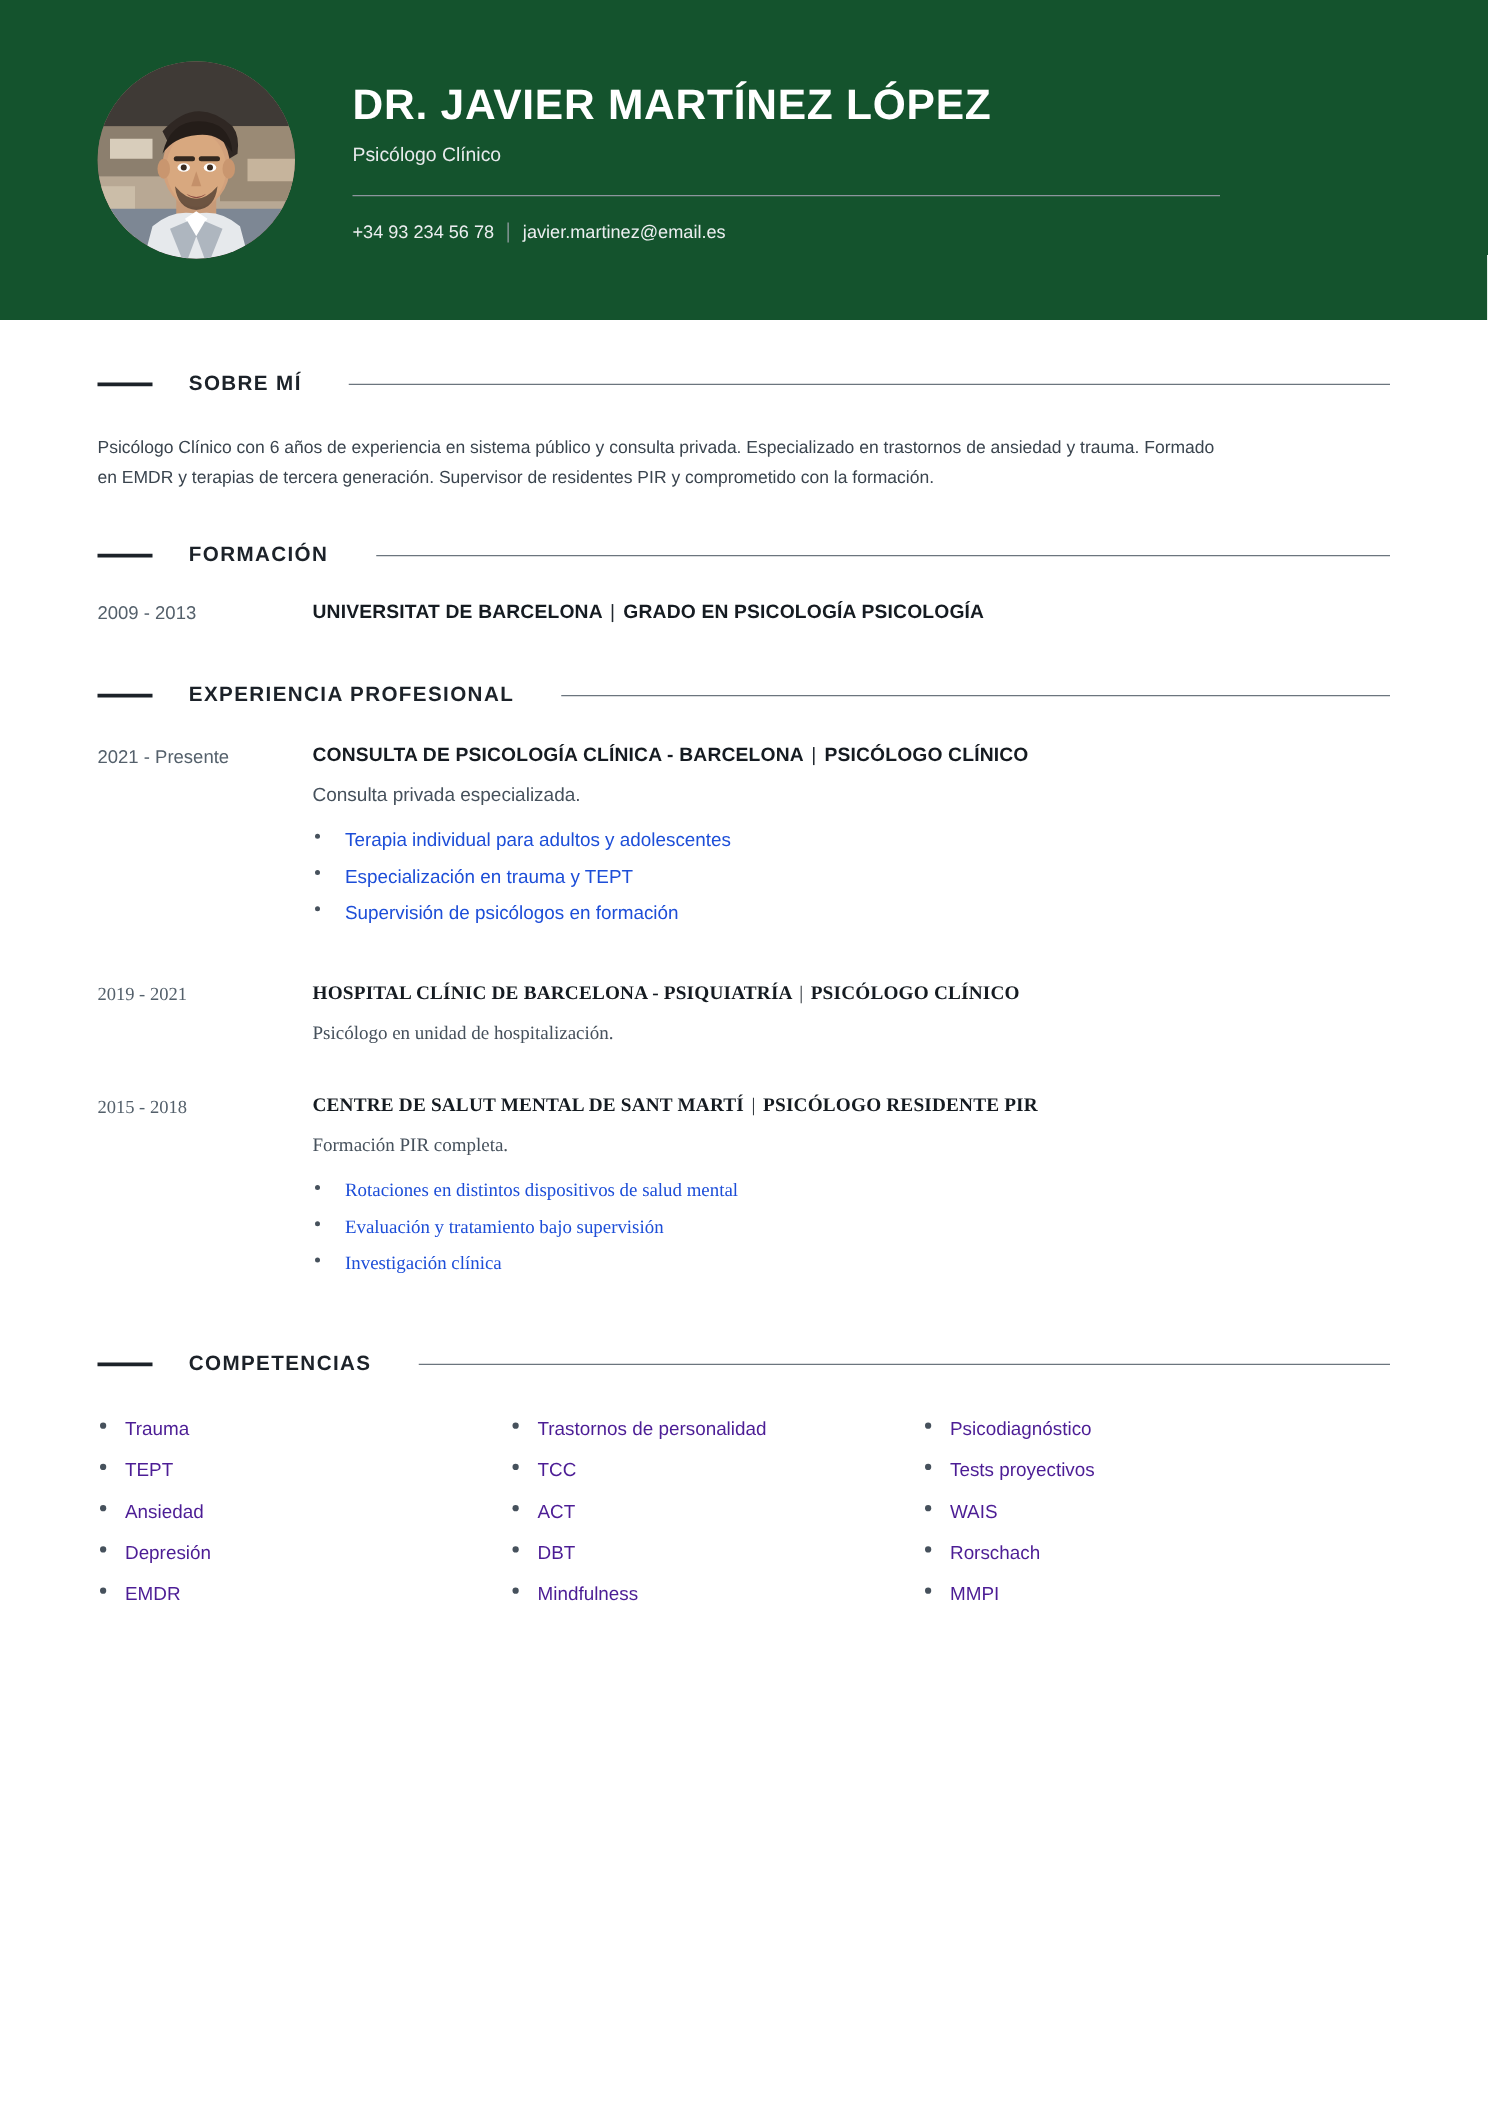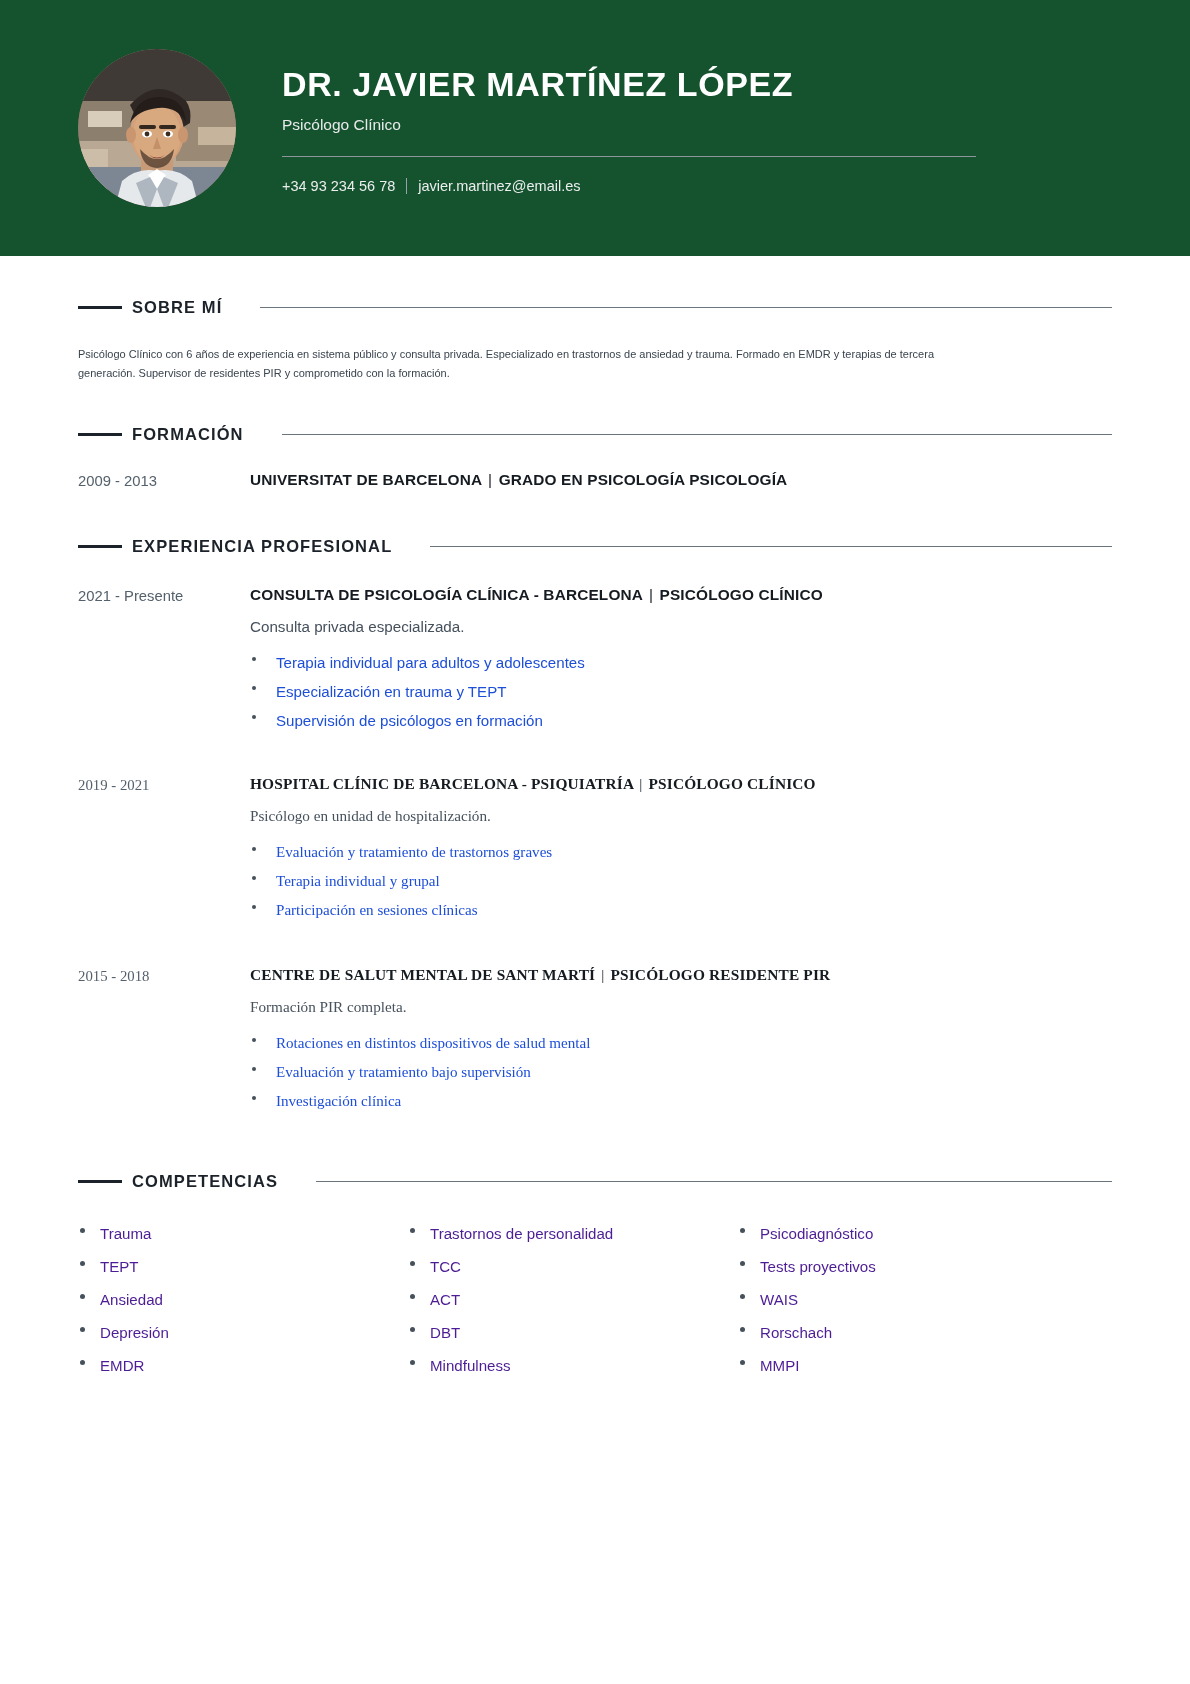--- a/index.html
+++ b/index.html
@@ -96,41 +96,41 @@
     align-items: center;
     gap: 0;
   }
   .sec-dash {
     width: 44px;
     height: 3px;
     background: #1c2229;
     flex: 0 0 44px;
   }
   .sec-title {
-    margin-left: 10px;
+    margin-left: 29px;
     font-size: 16.5px;
     font-weight: bold;
     letter-spacing: 1.1px;
     color: #1c2229;
     white-space: nowrap;
   }
   .sec-rule {
     flex: 1 1 auto;
     height: 1px;
     background: #6b757e;
     margin-left: 38px;
   }
 
   .section { margin-top: 0; }
 
   
   #about-section { padding-top: 42px; }
   .about-text {
     margin-top: 28px;
-    font-size: 11px;
+    font-size: 14px;
     line-height: 1.72;
     color: #3a444e;
     max-width: 900px;
   }
 
   
   #education-section { padding-top: 42px; }
   .entry-row {
     display: flex;
     margin-top: 27px;
@@ -337,25 +337,20 @@
 
       <div class="entry-row">
         <div class="entry-date">2019 - 2021</div>
         <div class="entry-main">
           <div class="entry-title">
             <span>HOSPITAL CLÍNIC DE BARCELONA - PSIQUIATRÍA</span>
             <span class="pipe">|</span>
             <span>PSICÓLOGO CLÍNICO</span>
           </div>
           <div class="entry-desc">Psicólogo en unidad de hospitalización.</div>
-          <ul class="entry-bullets">
-            <li><span class="dot"></span><span>Evaluación y tratamiento de trastornos graves</span></li>
-            <li><span class="dot"></span><span>Terapia individual y grupal</span></li>
-            <li><span class="dot"></span><span>Participación en sesiones clínicas</span></li>
-          </ul>
         </div>
       </div>
 
       <div class="entry-row">
         <div class="entry-date">2015 - 2018</div>
         <div class="entry-main">
           <div class="entry-title">
             <span>CENTRE DE SALUT MENTAL DE SANT MARTÍ</span>
             <span class="pipe">|</span>
             <span>PSICÓLOGO RESIDENTE PIR</span>

